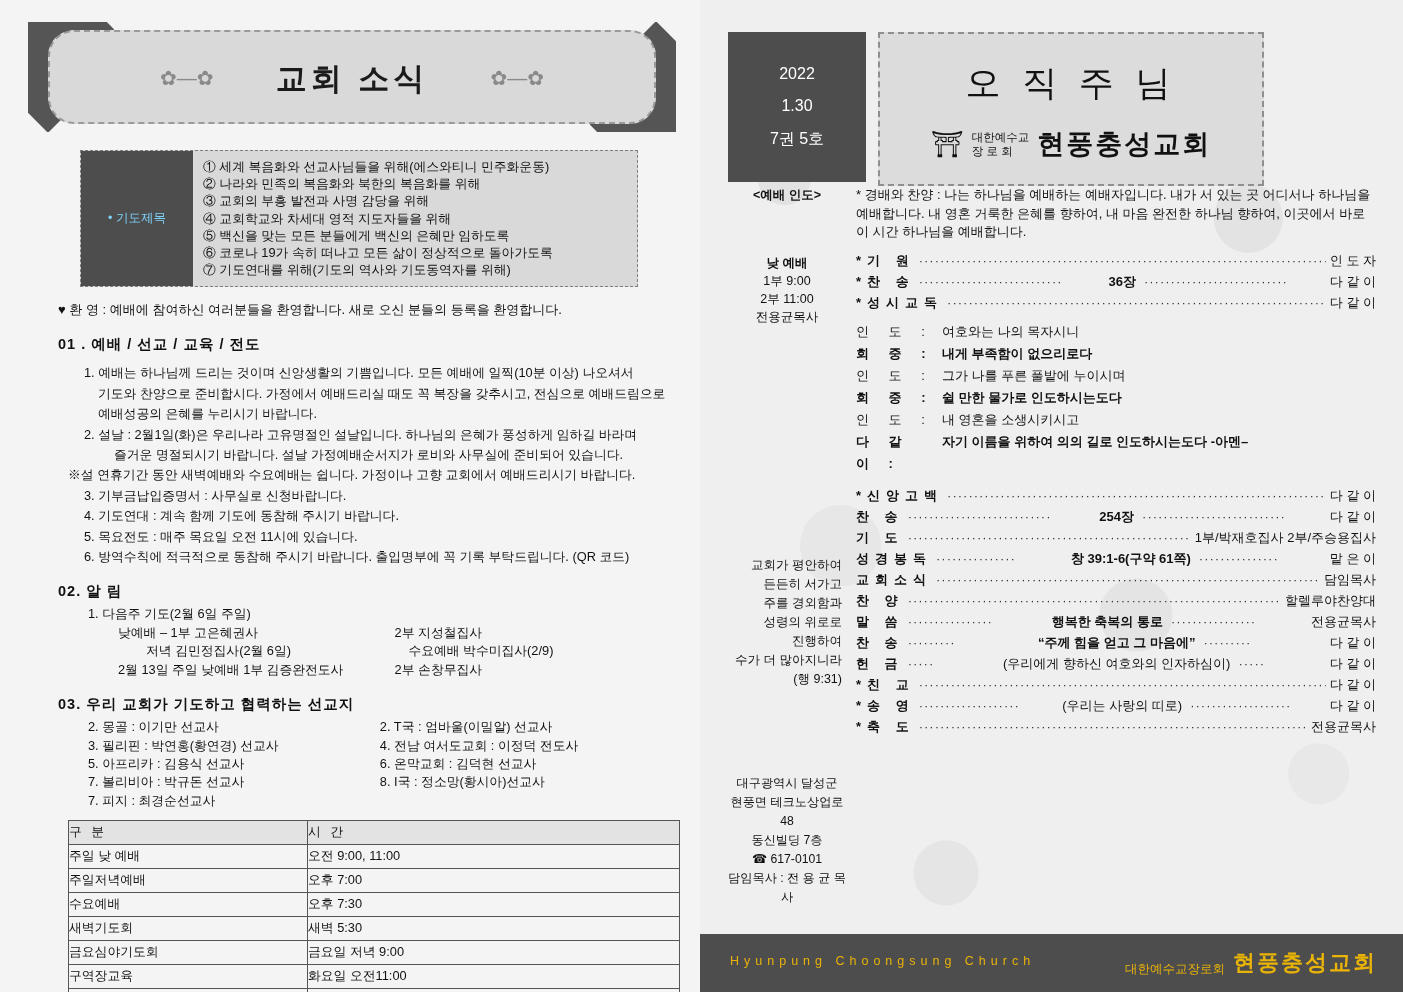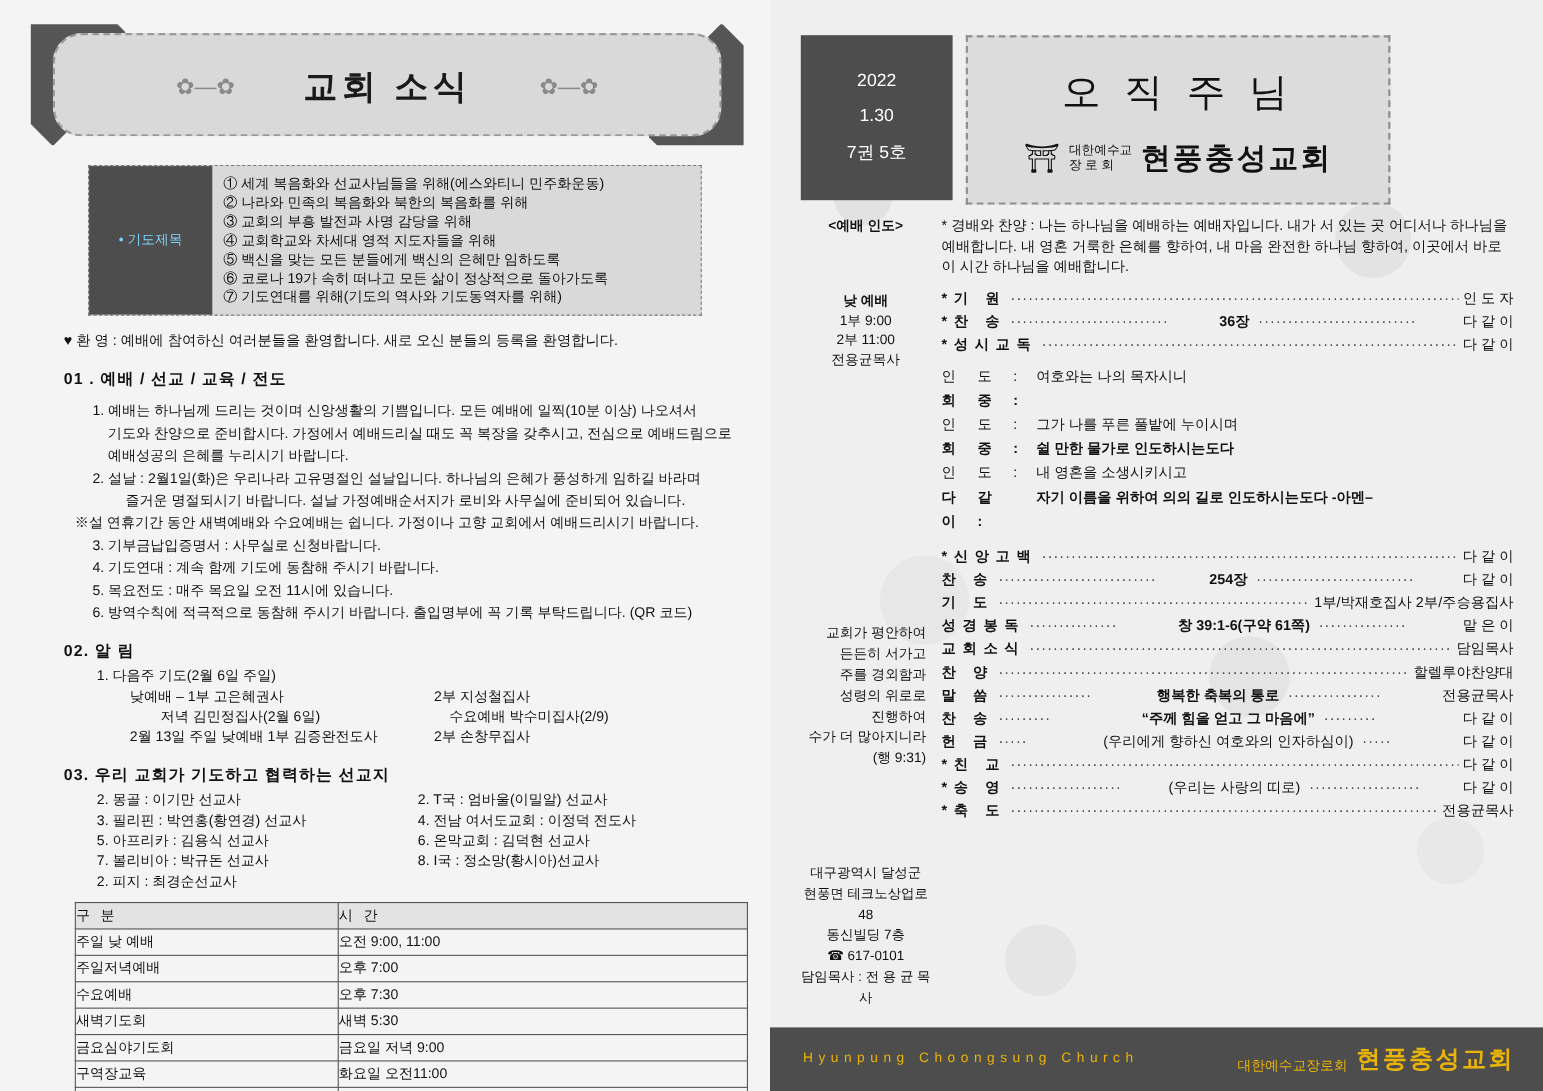--- a/index.html
+++ b/index.html
@@ -60,21 +60,21 @@
   .r-head{position:absolute;left:28px;top:22px;width:536px;height:150px;margin-top:10px;}
   .r-datebox{position:absolute;left:0;top:0;width:138px;height:150px;background:#4d4d4d;color:#fff;
              display:flex;flex-direction:column;align-items:center;justify-content:center;gap:14px;font-size:16px;}
   .r-titlebox{position:absolute;left:150px;top:0;right:0;height:150px;background:#dcdcdc;border:2px dashed #8f8f8f;}
   .r-title{position:absolute;left:0;right:0;top:26px;text-align:center;font-size:35px;font-weight:normal;letter-spacing:6px;}
   .r-sub{position:absolute;left:0;right:0;top:92px;display:flex;align-items:center;justify-content:center;gap:8px;}
   .logo-mark{font-size:26px;line-height:1;}
   .denom{font-size:11.5px;line-height:14px;text-align:left;}
   .church-name{font-size:27px;font-weight:bold;letter-spacing:2px;font-family:"Liberation Serif",serif;}
 
-  .r-body{position:absolute;left:28px;top:196px;width:648px;height:740px;}
+  .r-body{position:absolute;left:28px;top:186px;width:648px;height:740px;}
   .guide-col{position:absolute;left:0;top:0;width:118px;text-align:center;font-size:12.5px;line-height:18px;}
   .guide-title{font-weight:bold;margin-bottom:50px;}
   .guide-sub{font-weight:bold;}
   .verse{margin-top:230px;text-align:right;padding-right:4px;line-height:19px;}
   .addr{position:absolute;left:0;top:588px;width:118px;text-align:center;font-size:12.2px;line-height:19px;}
 
   .order{position:absolute;left:128px;top:0;width:520px;font-size:13px;}
   .order .intro{line-height:18.6px;margin-bottom:8px;}
   .ln{display:flex;align-items:baseline;line-height:21px;white-space:nowrap;}
   .ln .t{font-weight:bold;letter-spacing:6px;}
@@ -171,21 +171,21 @@
         </div>
         <div class="row">
           <div class="c1 ind1">5.  아프리카 : 김용식 선교사</div>
           <div class="c2">6.  온막교회 :  김덕현  선교사</div>
         </div>
         <div class="row">
           <div class="c1 ind1">7.  볼리비아 : 박규돈 선교사</div>
           <div class="c2">8. I국 :  정소망(황시아)선교사</div>
         </div>
         <div class="row">
-          <div class="c1 ind1">2.  피지 : 최경순선교사</div>
+          <div class="c1 ind1">7.  피지 : 최경순선교사</div>
           <div class="c2"></div>
         </div>
       </div>
 
       <table class="sched">
         <tbody>
             <tr>
           <th class="k">구  분</th>
           <th>시  간</th>
         </tr>
@@ -294,20 +294,21 @@
         </div>
 
         <div style="height:8px"></div>
 
         <div class="resp">
           <span class="who">인    도 :</span>
           <span class="txt">여호와는 나의 목자시니</span>
         </div>
         <div class="resp">
           <span class="who b">회    중 :</span>
+          <span class="txt bold">내게 부족함이 없으리로다</span>
         </div>
         <div class="resp">
           <span class="who">인    도 :</span>
           <span class="txt">그가 나를 푸른 풀밭에 누이시며</span>
         </div>
         <div class="resp">
           <span class="who b">회    중 :</span>
           <span class="txt bold">쉴 만한 물가로 인도하시는도다</span>
         </div>
         <div class="resp">

